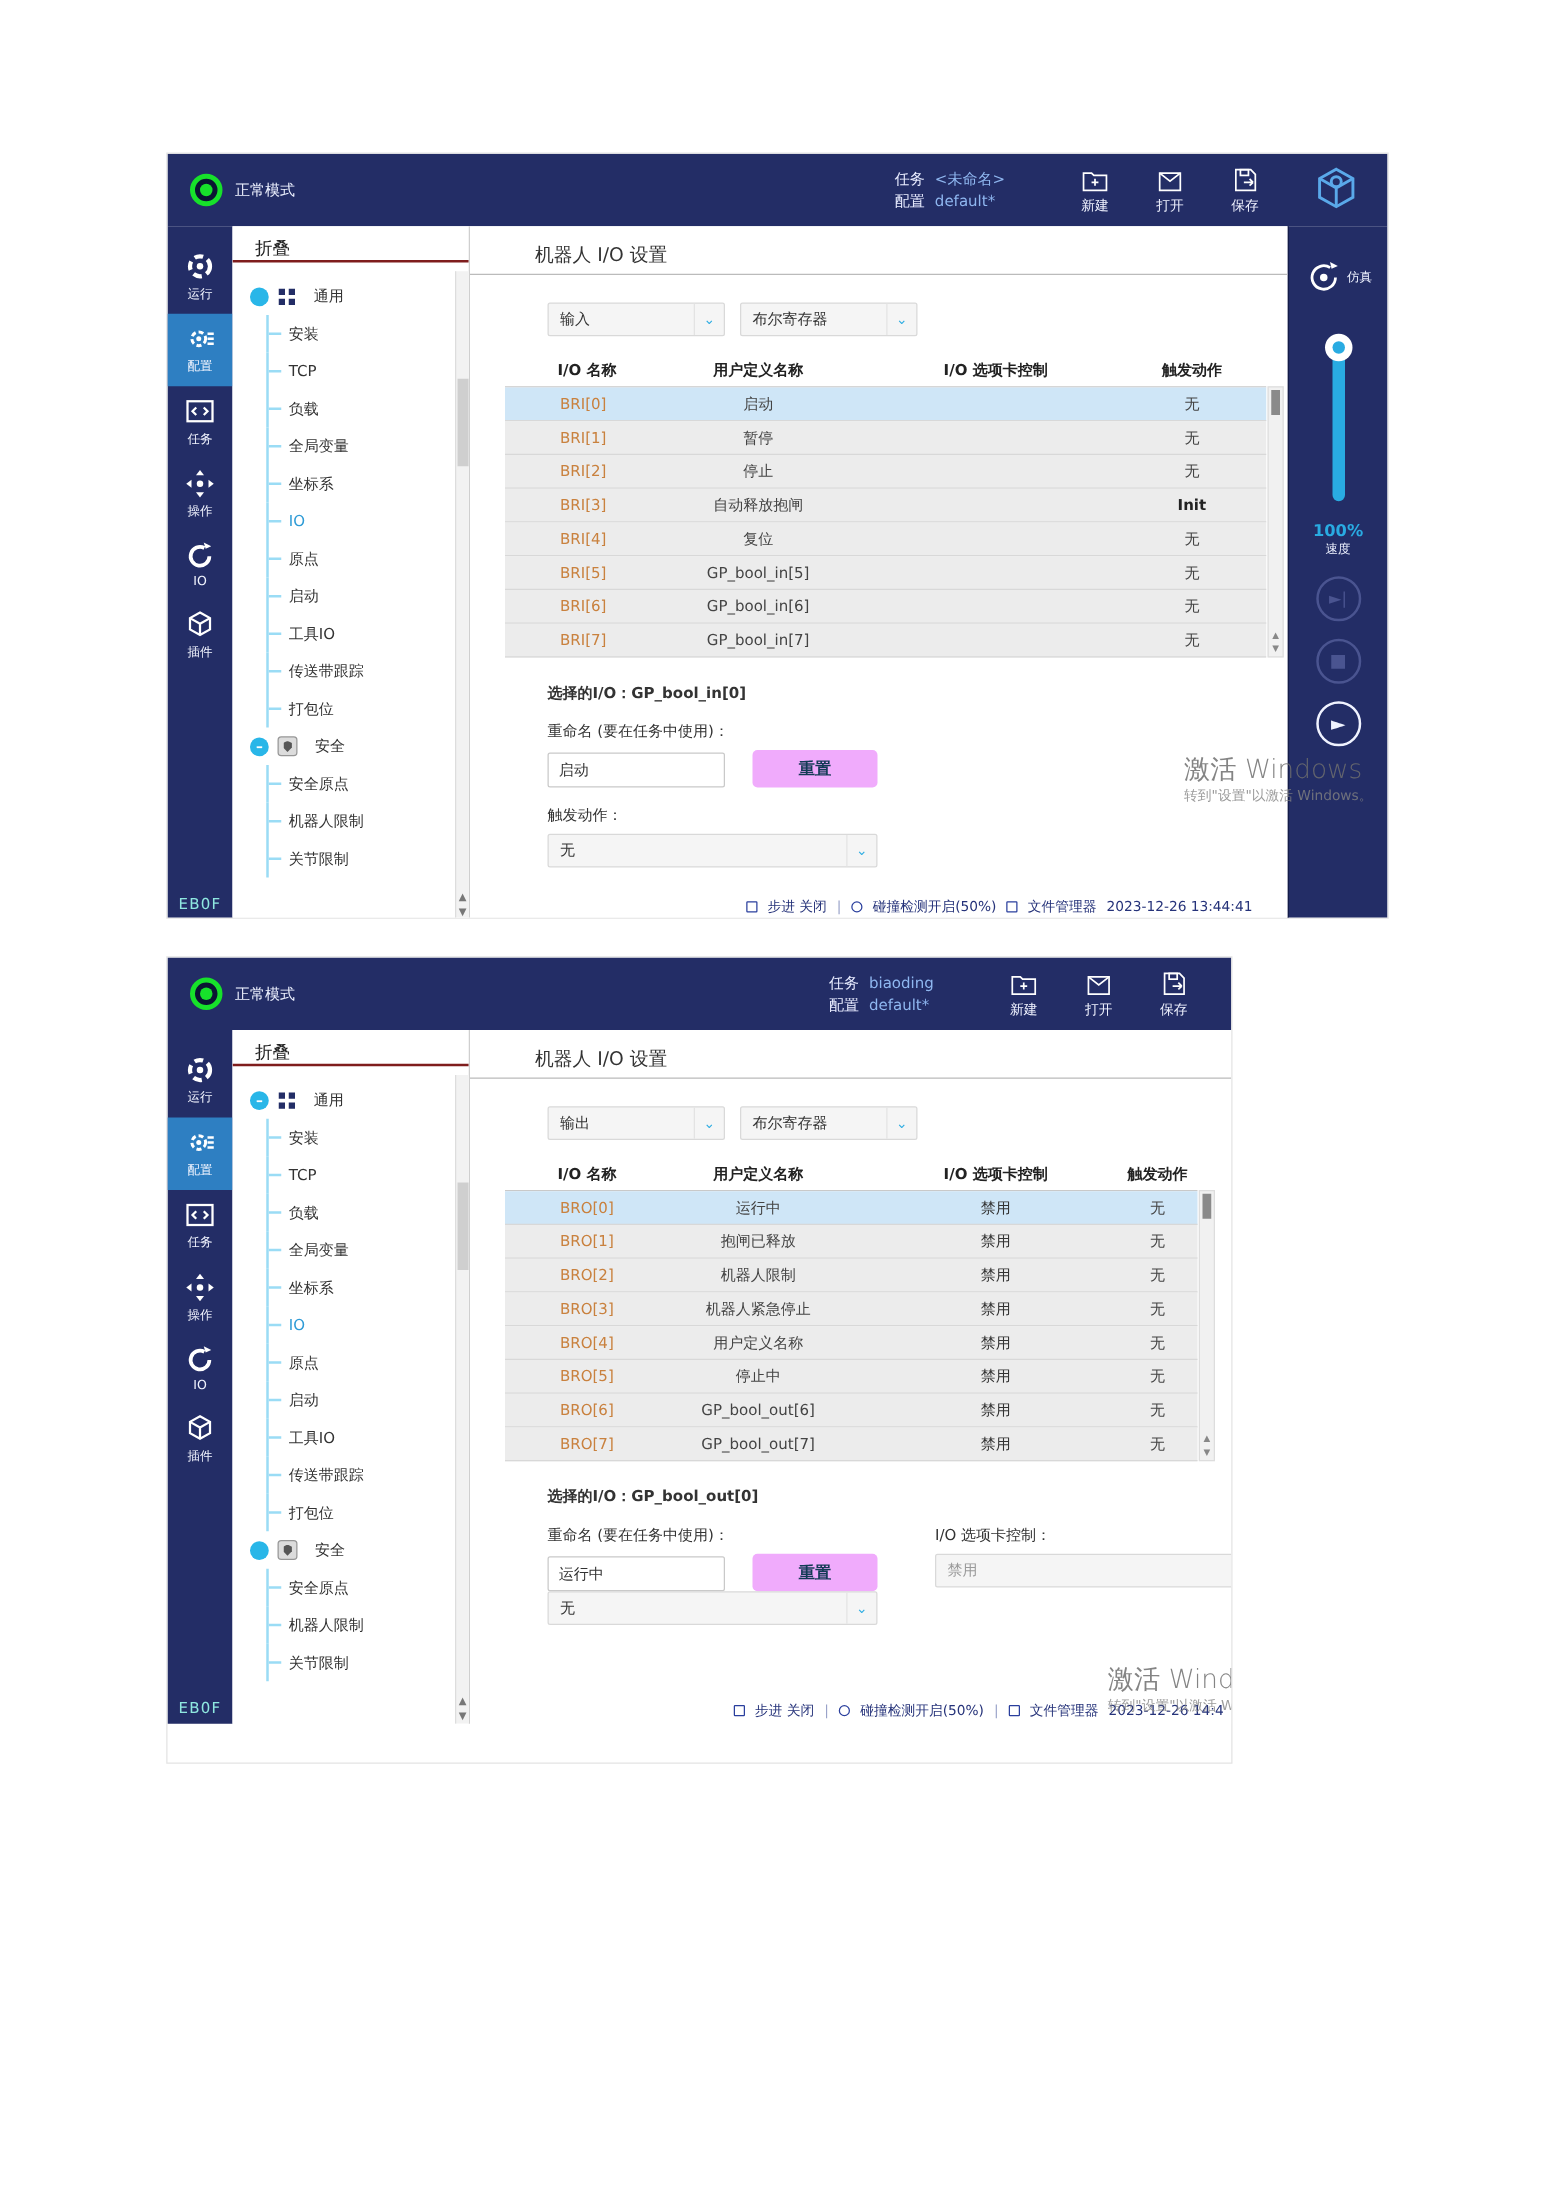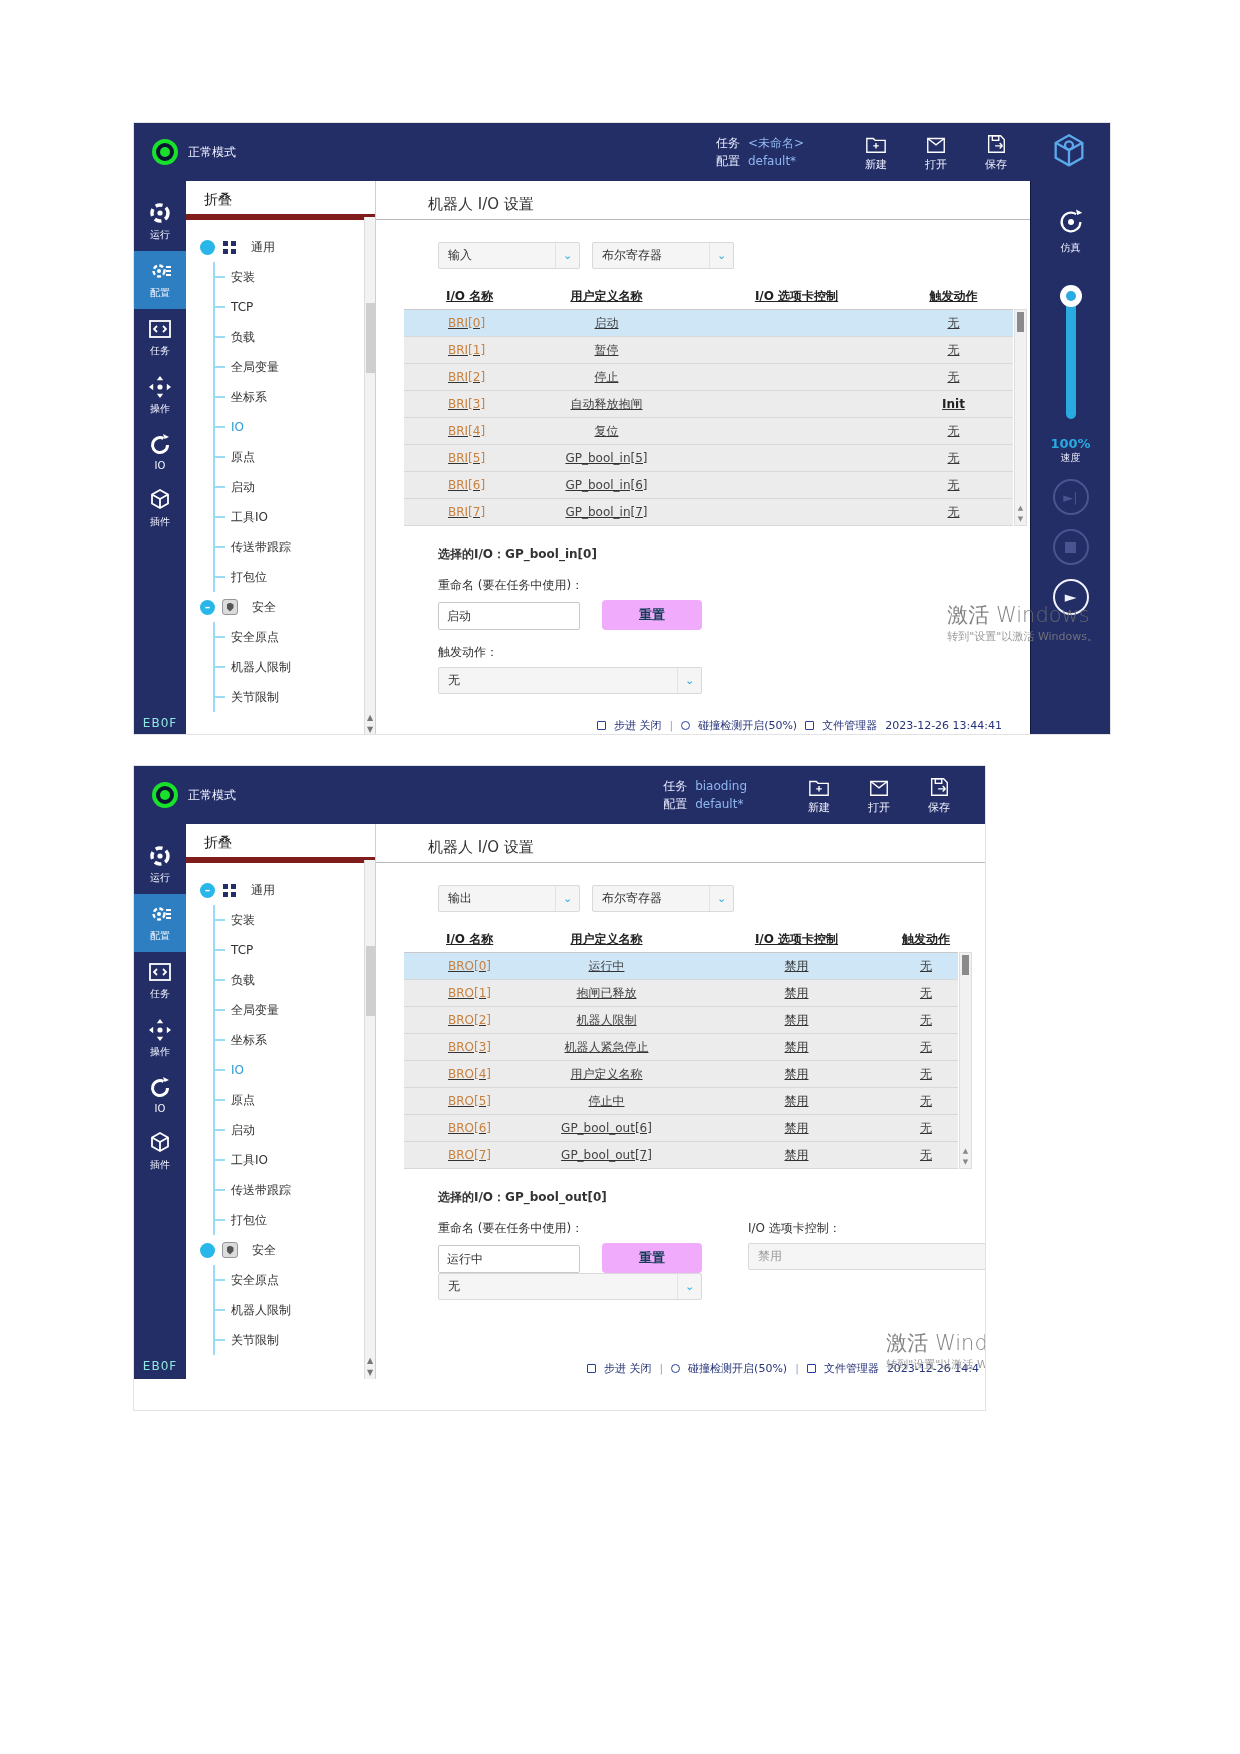--- a/index.html
+++ b/index.html
@@ -37,22 +37,22 @@
     align-items:center; gap:3px; color:#fff; cursor:pointer; }
   .ibitem.active { background:#2e7fc2; }
   .ibitem svg { width:24px; height:24px; }
   .ibitem .iblabel { font-size:10px; color:#f2f5ff; }
   .ib-footer { position:absolute; bottom:6px; left:0; width:100%; text-align:center;
     color:#8fe8e0; font-size:12px; letter-spacing:1px; }
 
   
   .treepanel { width:190px; border-right:1px solid #cfcfcf; position:relative;
     background:#fff; flex:0 0 auto; overflow:hidden; }
-  .treehead { height:39px; line-height:36px; padding-left:18px; font-size:14px; color:#222;
-    border-bottom:6px solid #7f1d1d; }
+  .treehead { height:29px; line-height:36px; padding-left:18px; font-size:14px; color:#222;
+    border-bottom:2px solid #7f1d1d; }
   .treelist { padding-top:12px; }
   .titem { height:30px; display:flex; align-items:center; font-size:12px; color:#333; cursor:pointer; }
   .titem.group { padding-left:14px; gap:7px; }
   .titem.leaf { margin-left:27px; border-left:2px solid #9adcf5; padding-left:0; }
   .titem.leaf .tick { width:10px; height:2px; background:#9adcf5; margin-right:6px; flex:0 0 auto; }
   .titem.leaf.sel .tlabel { color:#2e9bd6; }
   .bullet { display:none; }
   .bullet.dot, .bullet.minus { display:flex; width:15px; height:15px; border-radius:50%;
     background:#29b6e8; align-items:center; justify-content:center; flex:0 0 auto; }
   .bullet.minus::after { content:"–"; color:#fff; font-size:11px; font-weight:bold; line-height:1; }
@@ -78,21 +78,21 @@
   .select { position:relative; height:27px; line-height:25px; background:#f5f5f5;
     border:1px solid #d9d9d9; border-radius:2px; padding:0 30px 0 9px; color:#333; cursor:pointer; }
   .select .chev { position:absolute; right:0; top:0; width:24px; height:100%; display:flex;
     align-items:center; justify-content:center; color:#29abe2; font-size:11px;
     border-left:1px solid #e3e3e3; }
   .select.s-filter { width:142px; }
   .select.s-wide { width:264px; }
   .select.s-dim { color:#9a9a9a; }
 
   .tablewrap { position:relative; margin:14px 17px 0 28px; }
-  .thead, .trow { display:grid; grid-template-columns:110px 185px 195px 1fr; align-items:center;text-decoration:underline; }
+  .thead, .trow { display:grid; grid-template-columns:110px 185px 195px 1fr; align-items:center; }
   .thead { height:26px; font-weight:bold; color:#222; }
   .thead .c1 { padding-left:42px; }
   .c2, .c3 { text-align:center; }
   .c4 { text-align:center; }
   .trow { height:27px; background:#ececec; border-bottom:1px solid #d8d8d8; cursor:pointer; }
   .trow.sel { background:#cfe6f7; }
   .trow .c1 { padding-left:44px; color:#c9813e; }
   .trow .c2 { color:#444; }
   .trow .c4 { color:#444; }
   .trow .c4.bold { font-weight:bold; color:#222; }
@@ -113,21 +113,21 @@
     color:#123a55; font-weight:bold; font-size:13px; cursor:pointer;
     font-family:"DejaVu Sans","Liberation Sans",sans-serif; }
   .twocol { display:flex; align-items:flex-start; }
   .col-r { margin-left:46px; }
   .col-r .formrow-label { margin-left:0; }
   .col-r .select { margin-left:0; }
 
   
   .rightbar { width:80px; background:#232d66; flex:0 0 auto; display:flex; flex-direction:column;
     align-items:center; color:#fff; border-left:1px solid #10173f; }
-  .rb-sim { margin-top:26px; display:flex; flex-direction:column; align-items:center; gap:4px; cursor:pointer; }
+  .rb-sim { margin-top:26px; display:flex; flex-direction:row; align-items:center; gap:4px; cursor:pointer; }
   .rb-sim svg { width:30px; height:30px; }
   .rb-sim span { font-size:10px; color:#eef2ff; }
   .slider { margin-top:30px; position:relative; width:22px; height:140px; }
   .slider .track { position:absolute; left:6px; top:8px; width:10px; height:126px;
     background:#29abe2; border-radius:5px; }
   .slider .knob { position:absolute; left:0; top:0; width:22px; height:22px; border-radius:50%;
     background:#fff; display:flex; align-items:center; justify-content:center; cursor:pointer; }
   .slider .knob::after { content:""; width:10px; height:10px; border-radius:50%; background:#29abe2; }
   .speed { margin-top:12px; text-align:center; line-height:14px; }
   .speed .pct { color:#29abe2; font-weight:bold; font-size:13px; }

